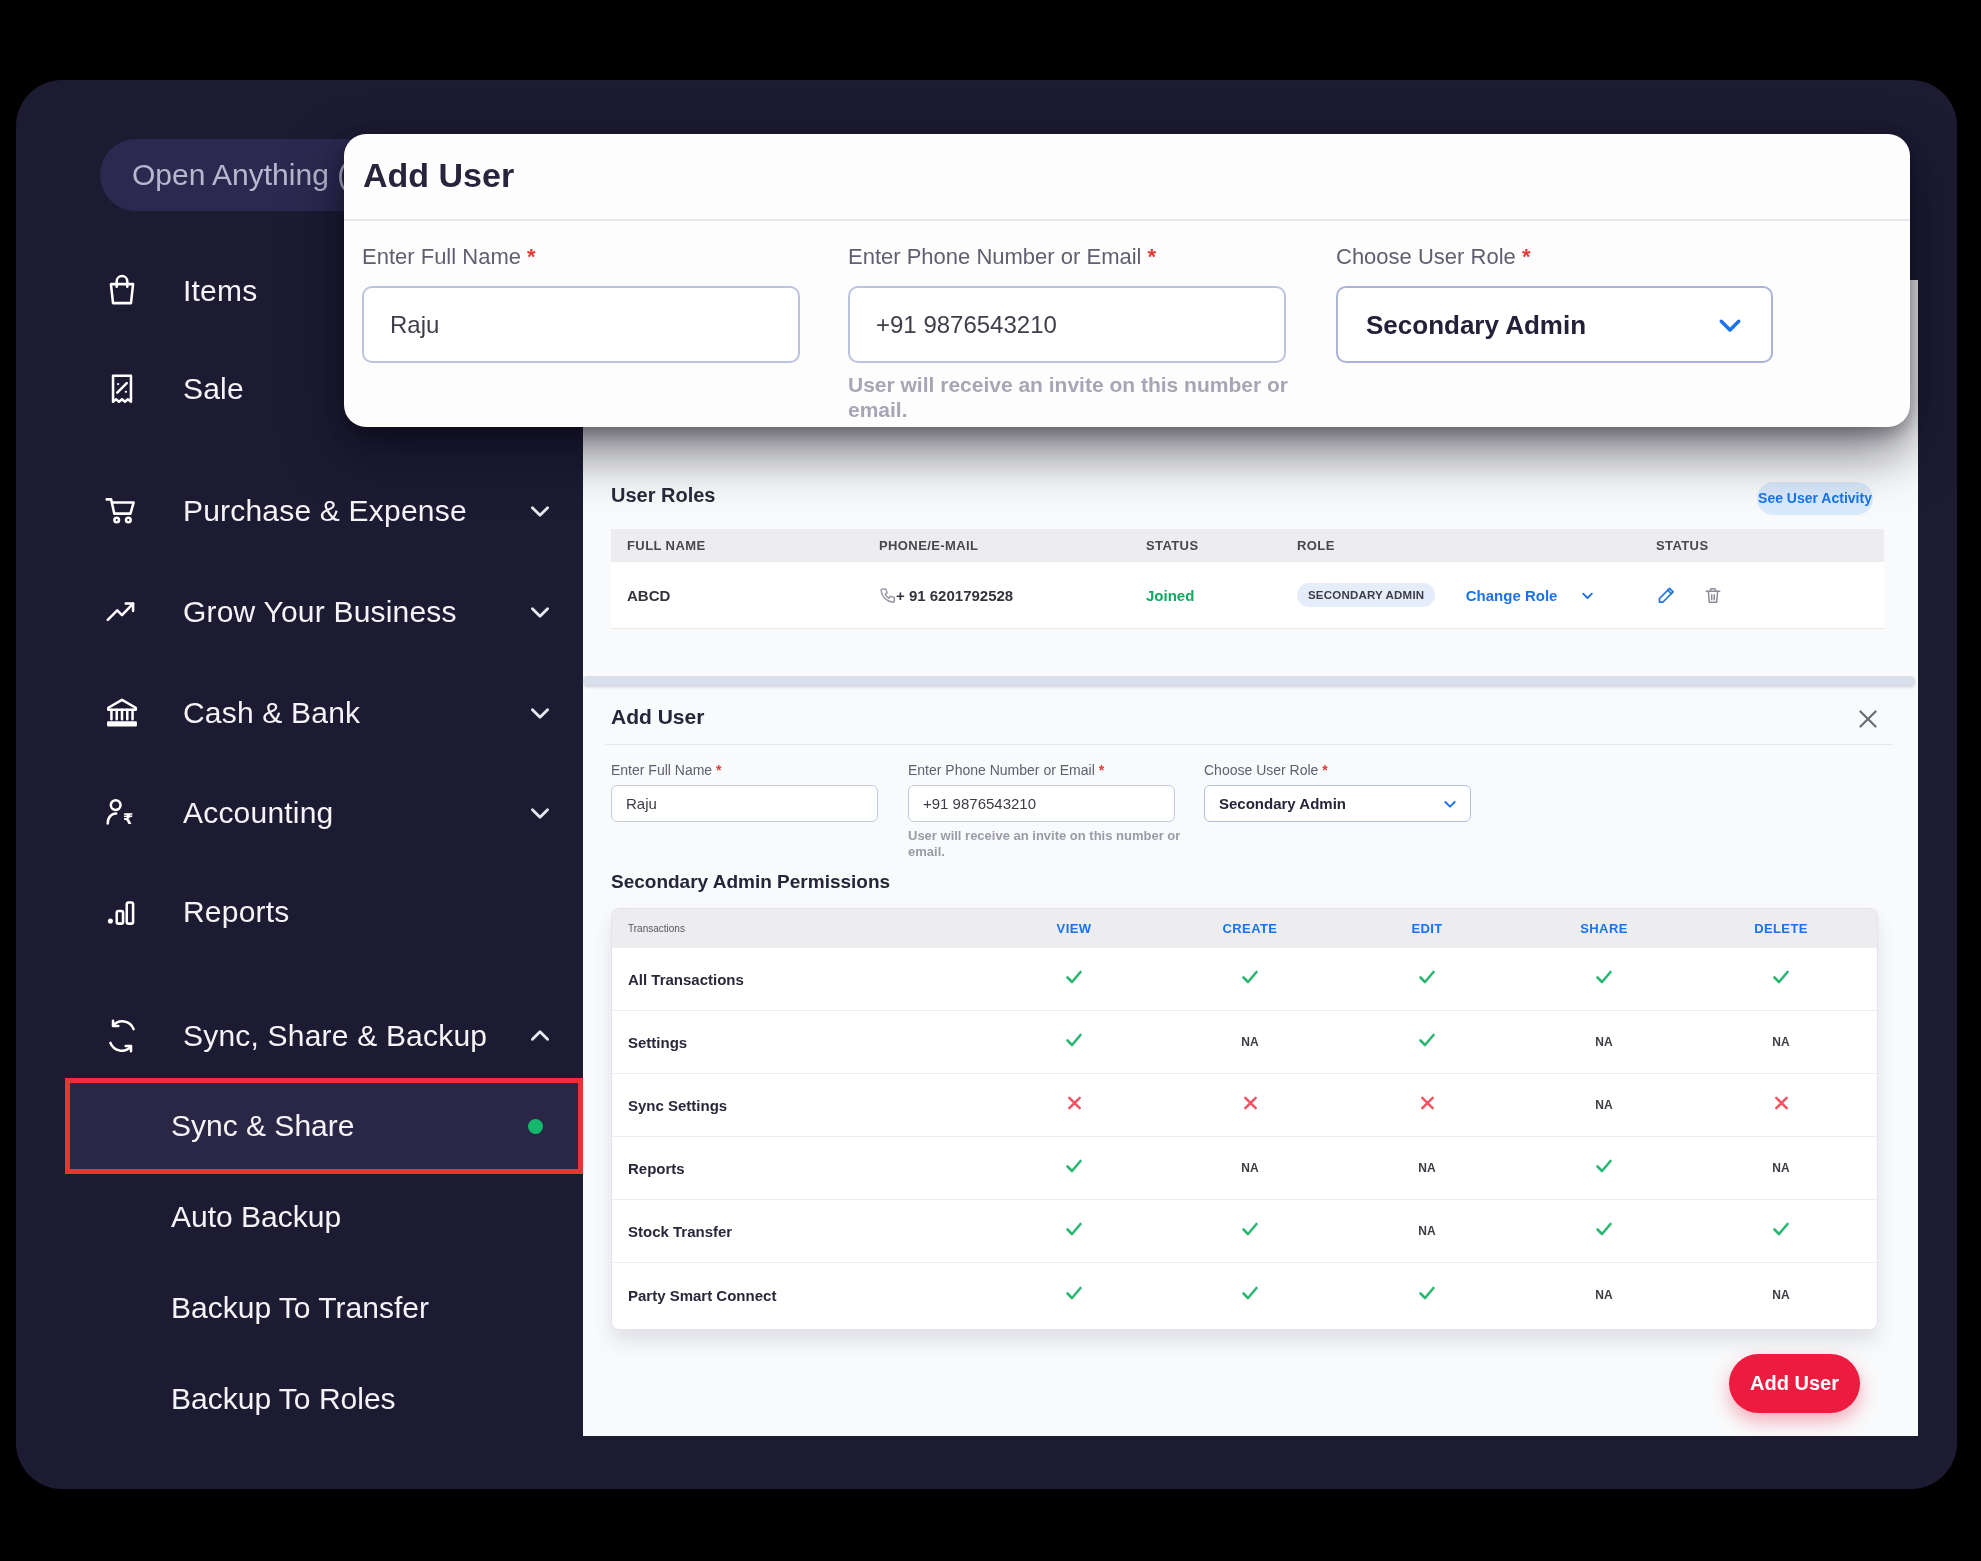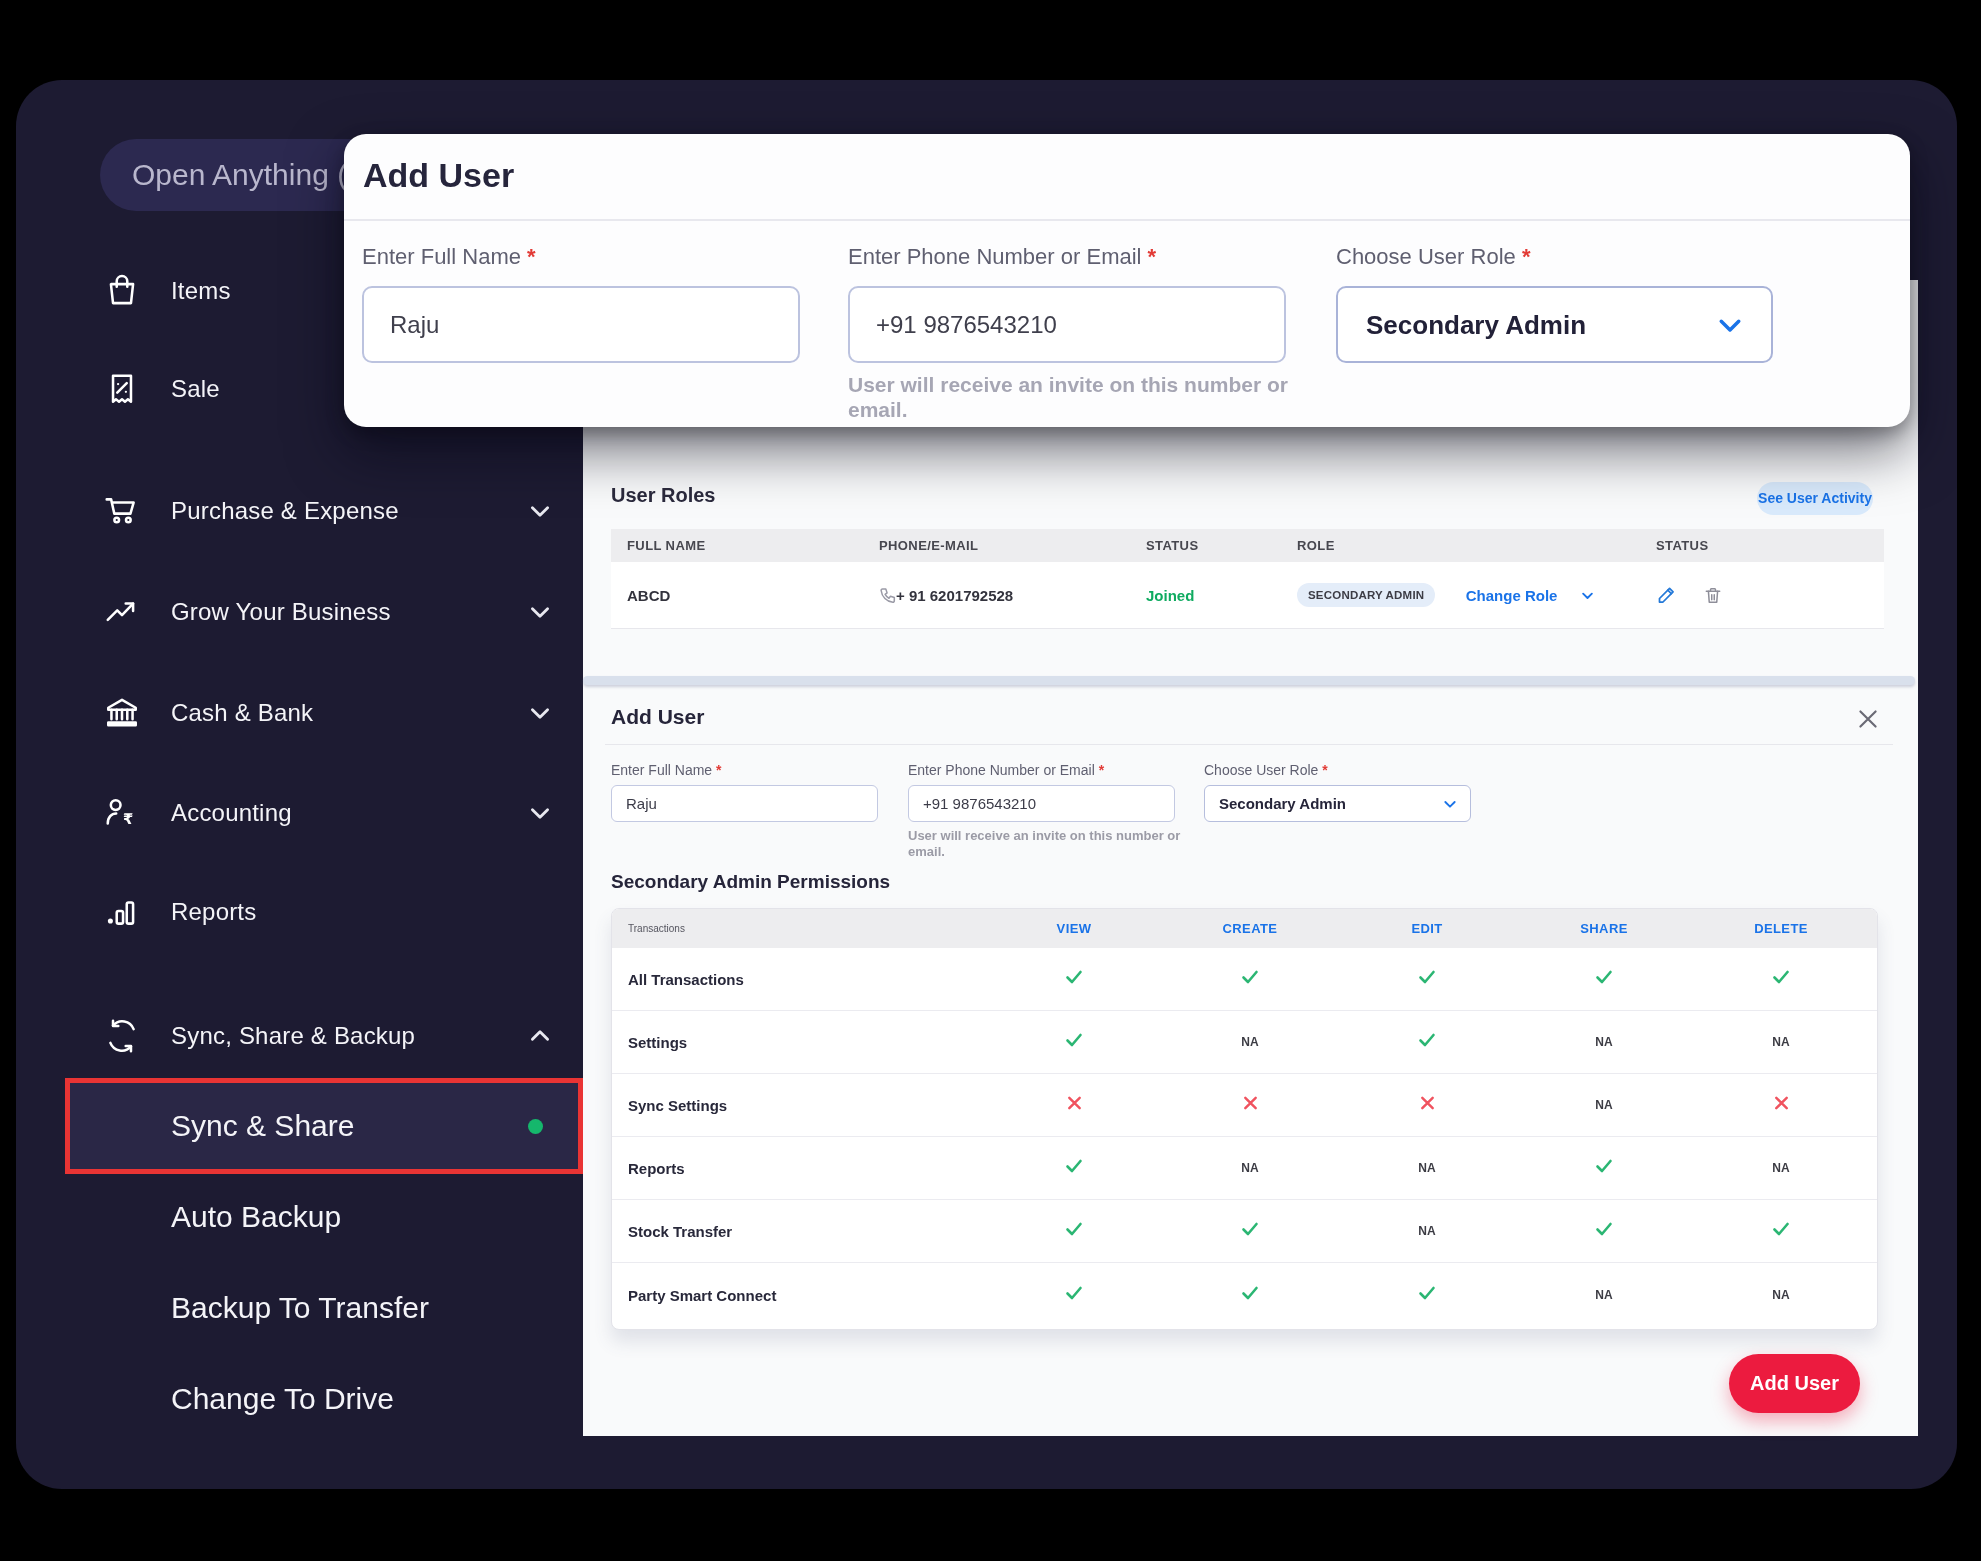--- a/index.html
+++ b/index.html
@@ -12,22 +12,22 @@
             background:#1d1b32; border-radius:46px; }
 
   
   .open-pill { position:absolute; left:100px; top:139px; width:420px; height:72px;
                background:#2c2950; border-radius:36px; overflow:hidden; }
   .open-pill span { position:absolute; left:32px; top:0; line-height:72px; font-size:30px;
                     color:#b9b7cd; white-space:nowrap; }
 
   .menu-item { position:absolute; left:65px; width:520px; height:68px; cursor:pointer; }
   .menu-item .mi-icon { position:absolute; left:38px; top:50%; transform:translateY(-50%); width:38px; height:38px; }
-  .menu-item .mi-label { position:absolute; left:106px; top:50%; transform:translateY(-50%);
-                         font-size:24px; font-weight:500; color:#f4f4f8; white-space:nowrap; letter-spacing:0.2px; }
+  .menu-item .mi-label { position:absolute; left:118px; top:50%; transform:translateY(-50%);
+                         font-size:30px; font-weight:500; color:#f4f4f8; white-space:nowrap; letter-spacing:0.2px; }
   .menu-item .mi-chev { position:absolute; left:462px; top:50%; transform:translateY(-50%); width:26px; height:26px; }
 
   .sub-item { position:absolute; left:65px; width:520px; height:68px; cursor:pointer; }
   .sub-item .mi-label { position:absolute; left:106px; top:50%; transform:translateY(-50%);
                         font-size:30px; font-weight:500; color:#f4f4f8; white-space:nowrap; }
 
   .active-box { position:absolute; left:65px; top:1078px; width:518px; height:96px;
                 background:#2a2746; border:5px solid #e93434; }
   .green-dot { position:absolute; left:528px; top:1119px; width:15px; height:15px; border-radius:50%; background:#15b76c; }
 
@@ -218,21 +218,21 @@
   </div>
   <div class="green-dot"></div>
 
   <div class="sub-item" style="top:1183px">
     <span class="mi-label">Auto Backup</span>
   </div>
   <div class="sub-item" style="top:1274px">
     <span class="mi-label">Backup To Transfer</span>
   </div>
   <div class="sub-item" style="top:1365px">
-    <span class="mi-label">Change To Drive</span>
+    <span class="mi-label">Backup To Roles</span>
   </div>
 
   <div class="content"></div>
 
   <div class="ur-title">User Roles</div>
   <div class="activity-btn">See User Activity</div>
 
   <div class="ur-table">
     <div class="ur-head">
       <span class="col" style="left:16px">FULL NAME</span>

